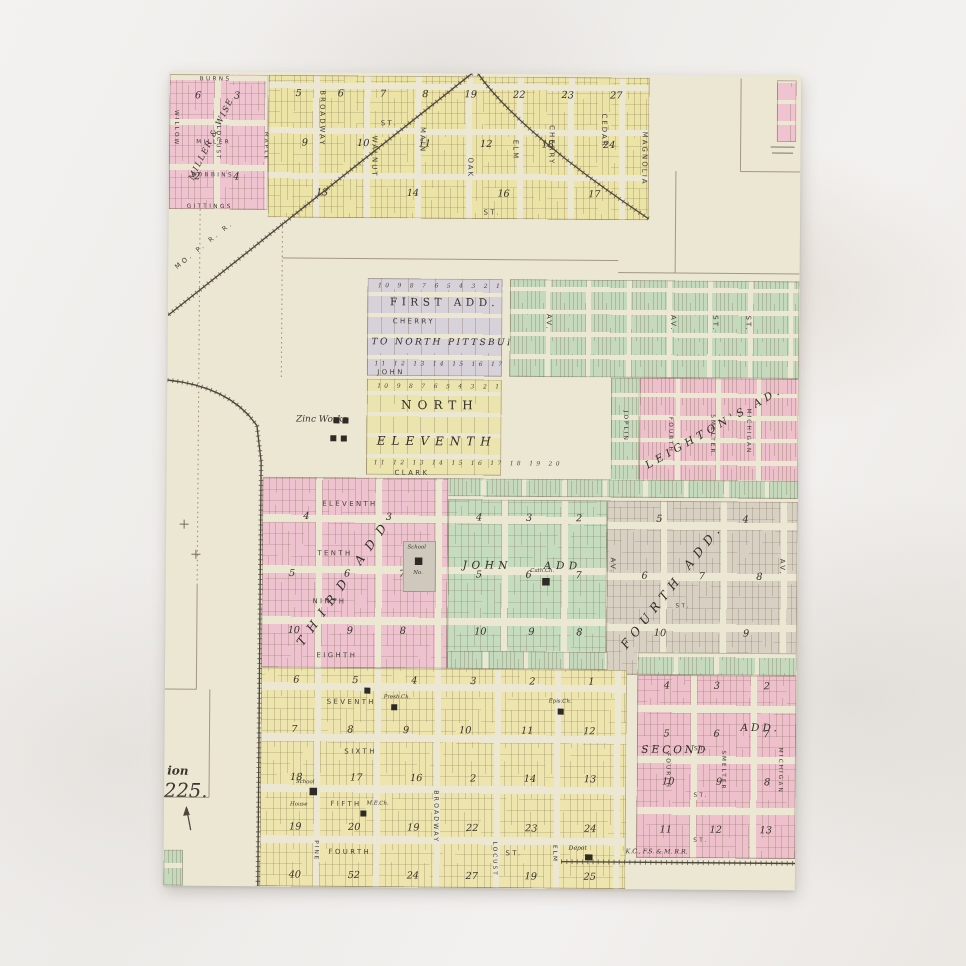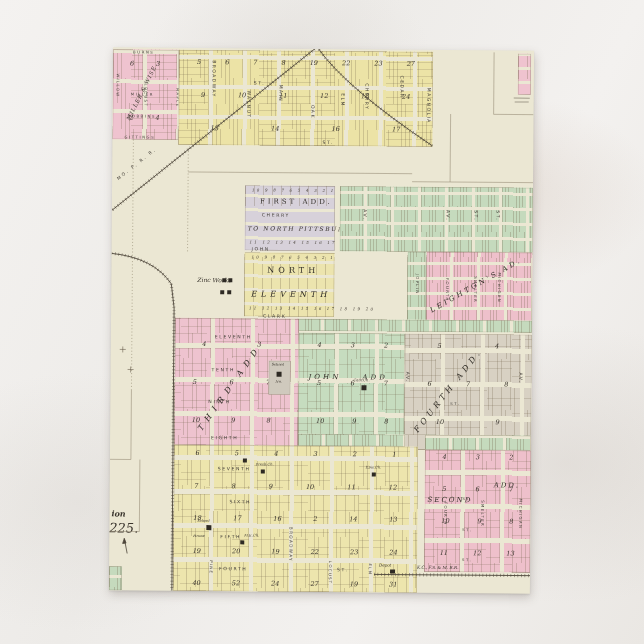--- a/index.html
+++ b/index.html
@@ -283,21 +283,21 @@
         <span class="gcell">22</span>
         <span class="gcell">23</span>
         <span class="gcell">24</span>
       </div>
       <div class="grow">
         <span class="gcell">40</span>
         <span class="gcell">52</span>
         <span class="gcell">24</span>
         <span class="gcell">27</span>
         <span class="gcell">19</span>
-        <span class="gcell">31</span>
+        <span class="gcell">25</span>
       </div>
     </div>
 
   <div class="sq" style="left:133px;top:410px;width:4px;height:4px;"></div>
   <div class="lbl tiny" style="left:146px;top:415px;">Presb.Ch.</div>
   <div class="sq" style="left:151px;top:421px;width:4px;height:4px;"></div>
   <div class="lbl tiny" style="left:256px;top:417px;">Epis.Ch.</div>
   <div class="sq" style="left:262px;top:423px;width:4px;height:4px;"></div>
   <div class="lbl tiny" style="left:88px;top:472px;">School</div>
   <div class="sq" style="left:97px;top:477px;width:5px;height:5px;"></div>

